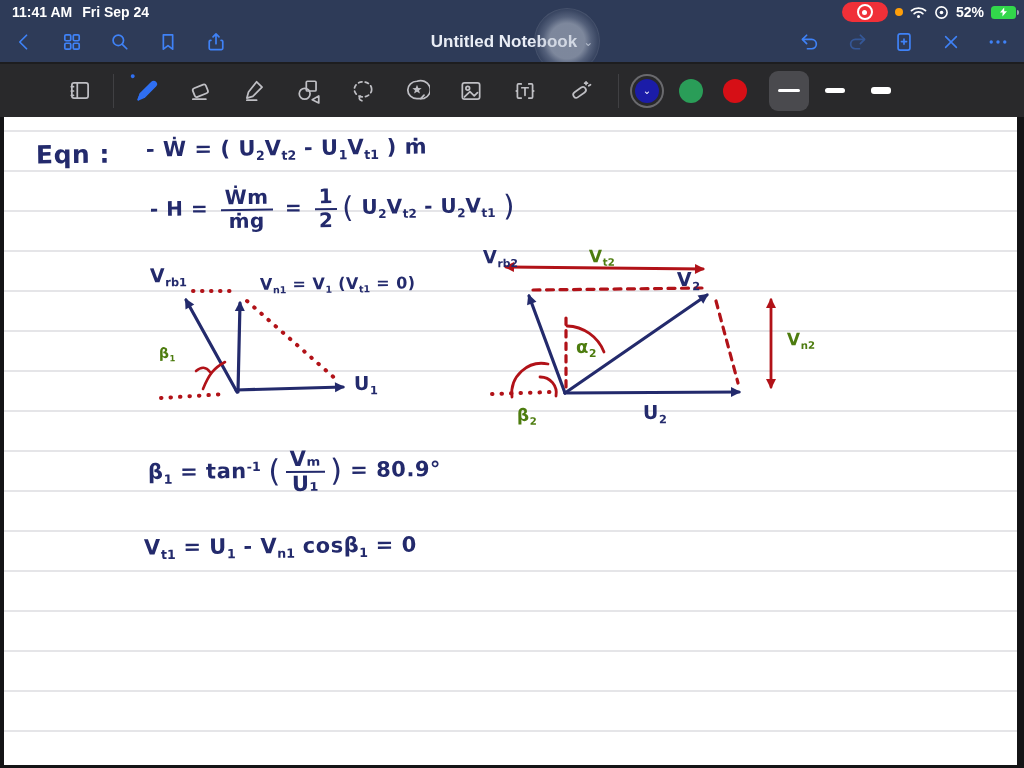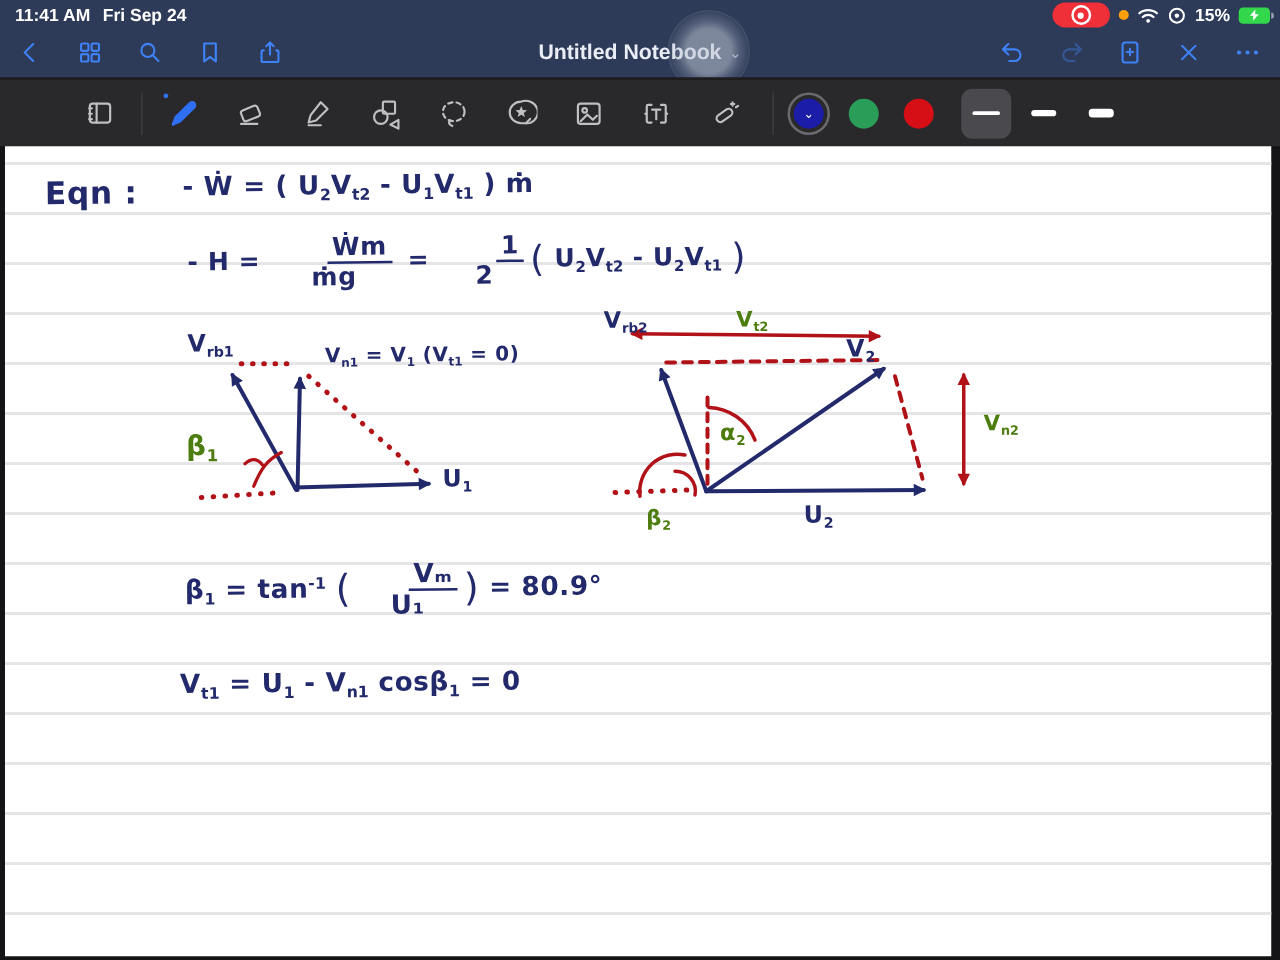--- a/index.html
+++ b/index.html
@@ -47,21 +47,21 @@
           background-image:repeating-linear-gradient(to bottom,transparent 0 38px,#e5e5e8 38px 40px);
           background-position:0 -25px;}
   .annot{position:absolute;left:0;top:0;width:828px;height:768px;pointer-events:none;}
   .hw{position:absolute;font-family:"DejaVu Sans",sans-serif;font-weight:700;color:#232a6c;
       white-space:nowrap;transform:rotate(-.6deg);letter-spacing:.5px;}
   .red{color:#4d7c0f;}
   .sub{font-size:.60em;vertical-align:-.38em;letter-spacing:0;}
   .sup{font-size:.60em;vertical-align:.55em;letter-spacing:0;}
   .big{font-size:1.45em;font-weight:400;vertical-align:-.12em;}
   .frac{display:inline-flex;flex-direction:column;align-items:center;vertical-align:middle;margin:0 5px;line-height:1.05;}
-  .frac .num{border-bottom:2.5px solid currentColor;padding:0 4px 1px;margin-left:41px;}
+  .frac .num{border-bottom:2.5px solid currentColor;padding:0 4px 1px;}
 </style>
 </head>
 <body>
 
 <div class="screen">
 
   <div class="topbar">
     <div class="status">
       <div class="status-left">
         <span>11:41 AM</span>
@@ -76,21 +76,21 @@
         <div class="mic-dot"></div>
         <svg width="17" height="13" viewBox="0 0 17 13">
           <path d="M1.5 4.6 C5 1.2 12 1.2 15.5 4.6" stroke="#fff" stroke-width="1.8" fill="none" stroke-linecap="round"></path>
           <path d="M4.2 7.6 C6.6 5.4 10.4 5.4 12.8 7.6" stroke="#fff" stroke-width="1.8" fill="none" stroke-linecap="round"></path>
           <circle cx="8.5" cy="10.6" r="1.5" fill="#fff"></circle>
         </svg>
         <svg width="15" height="15" viewBox="0 0 15 15">
           <circle cx="7.5" cy="7.5" r="5.6" stroke="#fff" stroke-width="1.6" fill="none"></circle>
           <circle cx="7.5" cy="7.5" r="1.8" fill="#fff"></circle>
         </svg>
-        <span>15%</span>
+        <span>52%</span>
         <div class="batt">
           <svg width="9" height="10" viewBox="0 0 9 10">
               <path d="M5.2 0.5 L1 5.6 h2.6 L3.4 9.5 L8 4.3 H5.2 Z" fill="#fff"></path>
             </svg>
         </div>
       </div>
     </div>
 
     <div class="nav">
       <div class="nav-left">
@@ -310,21 +310,21 @@
     <div class="hw" style="left:148px;top:448px;font-size:21px"><span>β</span><span class="sub">1</span><span> = tan</span><span class="sup">-1</span><span> </span><span class="big">(</span><span class="frac">
           <span class="num">Vₘ</span>
           <span class="den">U₁</span>
         </span><span class="big">)</span><span> = 80.9°</span></div>
     <div class="hw" style="left:144px;top:534px;font-size:21px"><span>V</span><span class="sub">t1</span><span> = U</span><span class="sub">1</span><span> - V</span><span class="sub">n1</span><span> cosβ</span><span class="sub">1</span><span> = 0</span></div>
 
     
     <div class="hw" style="left:150px;top:264px;font-size:19px"><span>V</span><span class="sub">rb1</span></div>
     <div class="hw" style="left:260px;top:274px;font-size:16px"><span>V</span><span class="sub">n1</span><span> = V</span><span class="sub">1</span><span> (V</span><span class="sub">t1</span><span> = 0)</span></div>
     <div class="hw" style="left:354px;top:372px;font-size:19px"><span>U</span><span class="sub">1</span></div>
-    <div class="hw red" style="left:149px;top:345px;font-size:22px"><span>β</span><span class="sub">1</span></div>
+    <div class="hw red" style="left:159px;top:345px;font-size:14px"><span>β</span><span class="sub">1</span></div>
 
     
     <div class="hw" style="left:483px;top:246px;font-size:18px"><span>V</span><span class="sub">rb2</span></div>
     <div class="hw red" style="left:589px;top:246px;font-size:17px"><span>V</span><span class="sub">t2</span></div>
     <div class="hw" style="left:677px;top:268px;font-size:19px"><span>V</span><span class="sub">2</span></div>
     <div class="hw red" style="left:576px;top:336px;font-size:18px"><span>α</span><span class="sub">2</span></div>
     <div class="hw red" style="left:787px;top:329px;font-size:17px"><span>V</span><span class="sub">n2</span></div>
     <div class="hw" style="left:643px;top:401px;font-size:19px"><span>U</span><span class="sub">2</span></div>
     <div class="hw red" style="left:517px;top:405px;font-size:17px"><span>β</span><span class="sub">2</span></div>
   </div>

